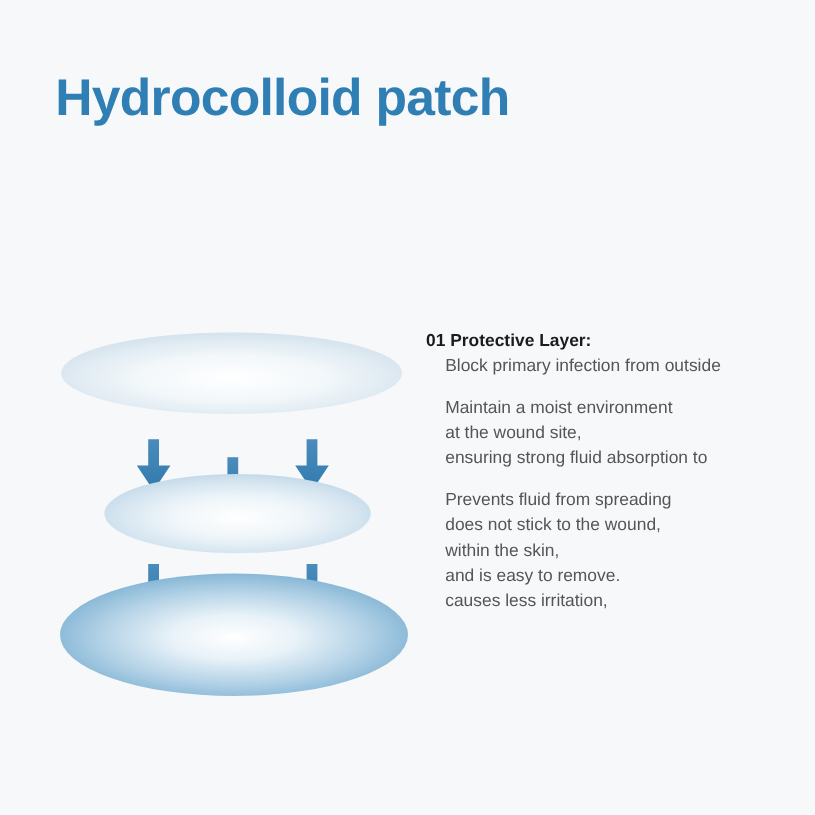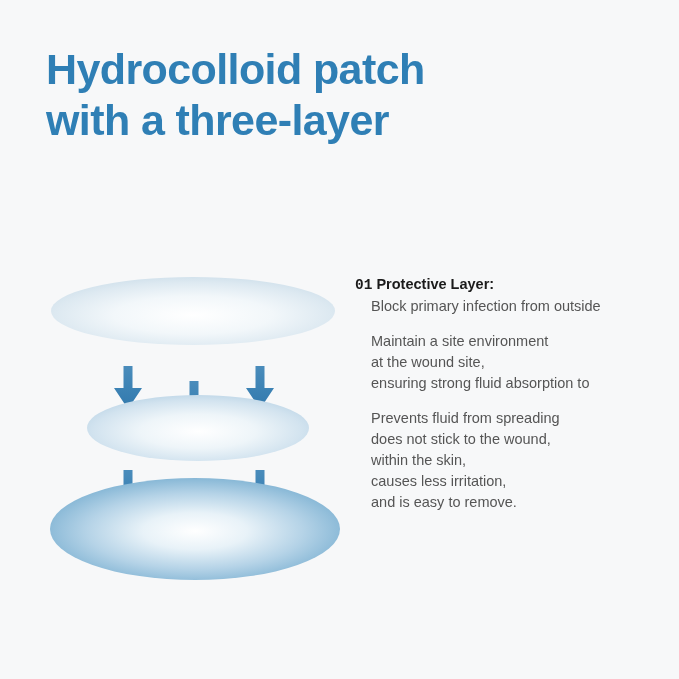--- a/index.html
+++ b/index.html
@@ -12,21 +12,21 @@
     background: #f7f8f9;
     font-family: "Liberation Sans", sans-serif;
     overflow: hidden;
     position: relative;
   }
 
   
   #title-block {
     position: absolute;
     left: 46px;
-    top: 44px;
+    top: 57px;
     width: 520px;
   }
   .title-line {
     color: #2f7fb5;
     font-size: 43px;
     font-weight: bold;
     line-height: 51px;
     letter-spacing: -0.6px;
     white-space: nowrap;
   }
@@ -53,38 +53,36 @@
   }
   .layer-heading {
     color: #1b1b1b;
     font-size: 14.5px;
     font-weight: bold;
     line-height: 22px;
     white-space: nowrap;
   }
   .layer-heading .num {
     font-weight: bold;
-    font-family: Liberation Mono, monospace;
   }
   .layer-desc {
     margin-left: 16px;
   }
   .desc-line {
     color: #555555;
     font-size: 14.5px;
     line-height: 21px;
     white-space: nowrap;
   }
 </style>
 </head>
 <body>
 
 <div id="title-block">
   <div class="title-line">Hydrocolloid patch</div>
-  <div class="title-line">with a three-layer</div>
 </div>
 
 <svg id="diagram" viewBox="0 0 679 679" xmlns="http://www.w3.org/2000/svg">
   <defs>
     <radialGradient id="grad-top" cx="50%" cy="56%" r="62%">
       <stop offset="0%" stop-color="#ffffff"></stop>
       <stop offset="45%" stop-color="#f2f7fa"></stop>
       <stop offset="78%" stop-color="#dde9f1"></stop>
       <stop offset="100%" stop-color="#cbdde9"></stop>
     </radialGradient>
@@ -137,29 +135,29 @@
       <span class="num">01</span>
       <span>Protective Layer:</span>
     </div>
     <div class="layer-desc">
       <div class="desc-line">Block primary infection from outside</div>
     </div>
   </div>
 
   <div class="layer-item">
     <div class="layer-desc">
-      <div class="desc-line">Maintain a site environment</div>
+      <div class="desc-line">Maintain a moist environment</div>
       <div class="desc-line">at the wound site,</div>
       <div class="desc-line">ensuring strong fluid absorption to</div>
     </div>
   </div>
 
   <div class="layer-item">
     <div class="layer-desc">
       <div class="desc-line">Prevents fluid from spreading</div>
       <div class="desc-line">does not stick to the wound,</div>
       <div class="desc-line">within the skin,</div>
+      <div class="desc-line">and is easy to remove.</div>
       <div class="desc-line">causes less irritation,</div>
-      <div class="desc-line">and is easy to remove.</div>
     </div>
   </div>
 
 </div>
 
 </body></html>

